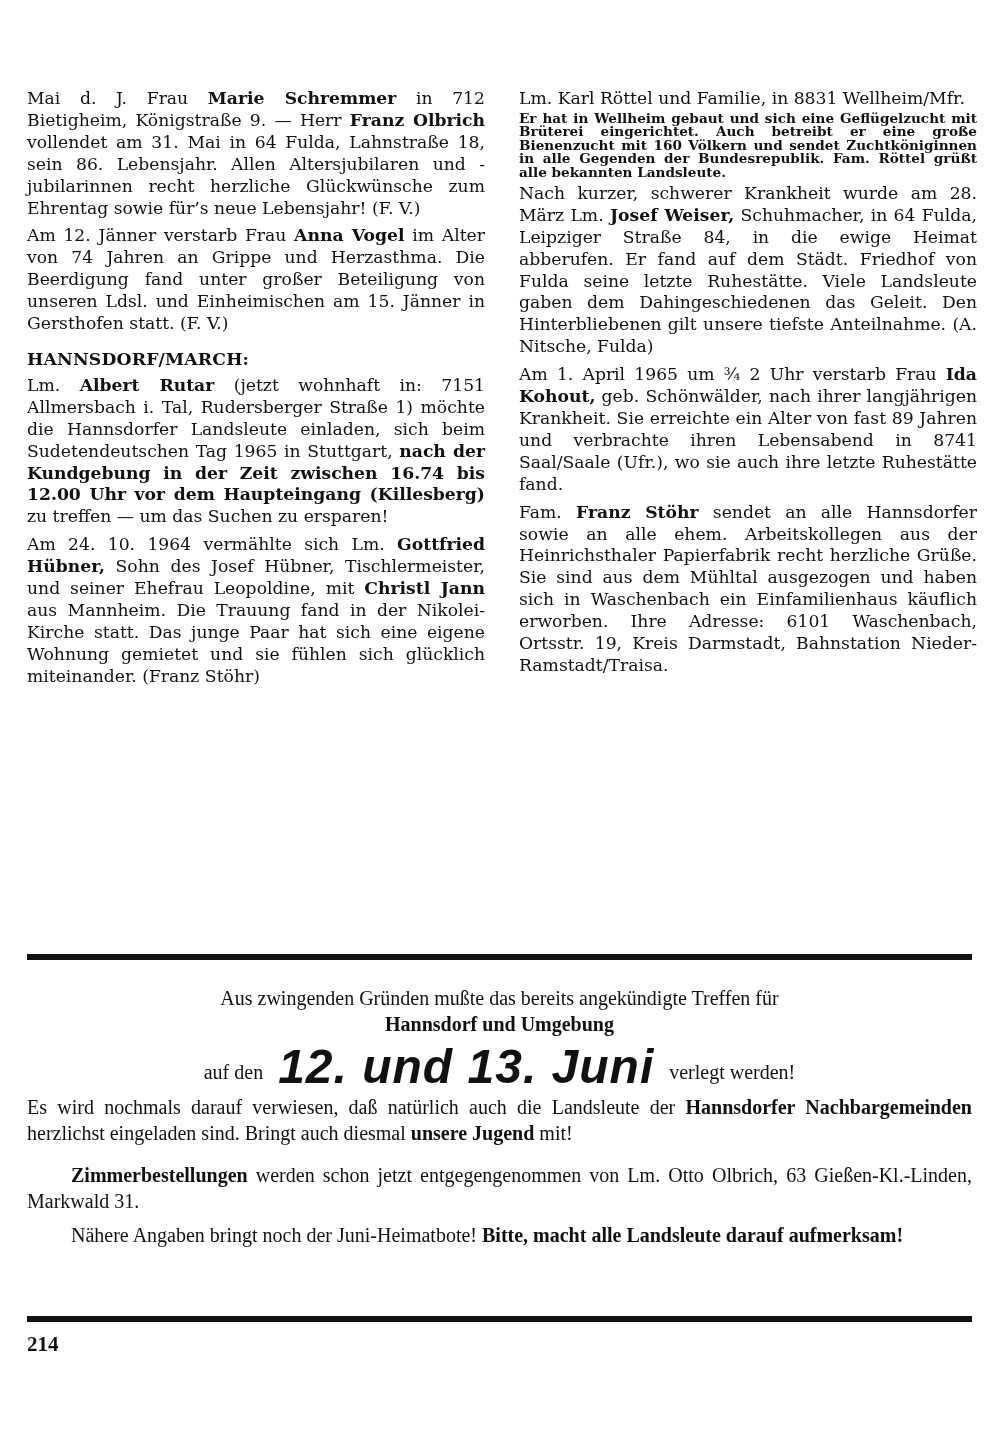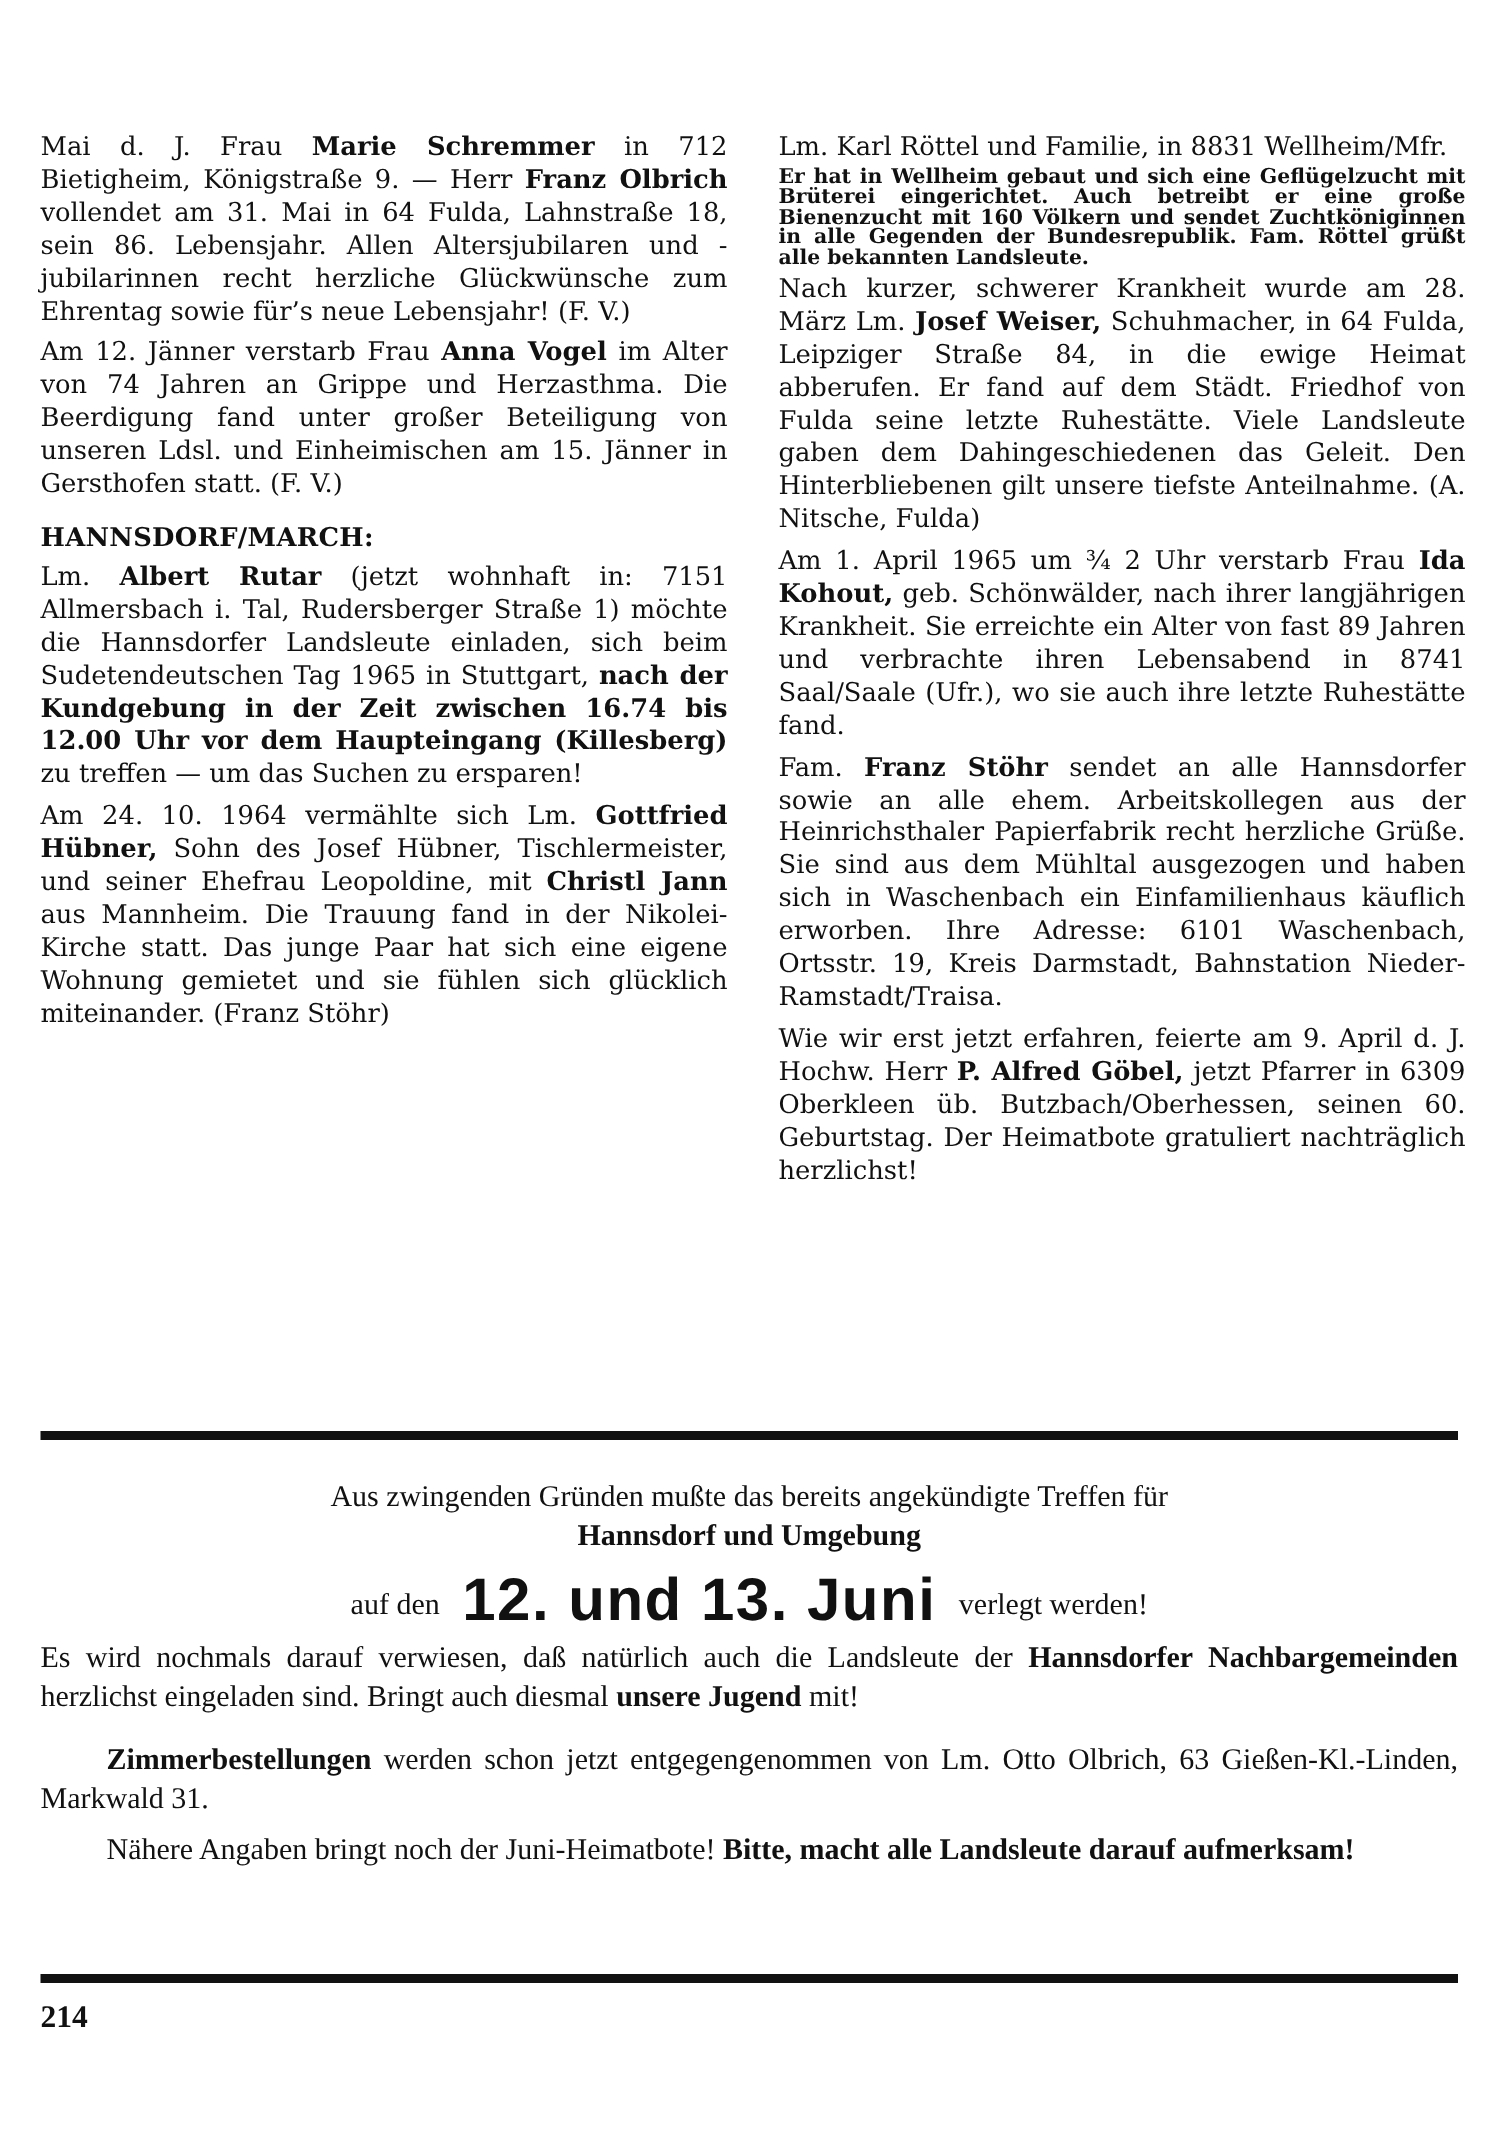--- a/index.html
+++ b/index.html
@@ -9,21 +9,21 @@
   .col p { margin: 0 0 6px 0; }
   .col .heading { font-weight: bold; margin: 14px 0 4px 0; letter-spacing: 0.2px; }
   .col .small { font-size: 13.6px; line-height: 13.4px; font-weight: bold; margin: 2px 0 4px 0; }
   .col .mid { margin-bottom: 4px; }
   b { font-weight: bold; }
   .rule { position: absolute; left: 27px; width: 945px; height: 6px; background: #111; }
   .notice { position: absolute; left: 27px; width: 945px; font-family: "Liberation Serif", serif; font-size: 20px; line-height: 26px; }
   .notice .line1 { text-align: center; margin-top: 0; }
   .notice .line2 { text-align: center; font-weight: bold; }
   .notice .dateline { text-align: center; margin-top: 8px; line-height: 44px; }
-  .notice .big { font-family: "Liberation Sans", sans-serif; font-weight: bold; font-size: 40px; letter-spacing: 1px; vertical-align: -4px; padding: 0 10px; }
+  .notice .big { font-family: "Liberation Sans", sans-serif; font-weight: bold; font-size: 48px; letter-spacing: 1px; vertical-align: -4px; padding: 0 10px; font-style: italic; }
   .notice p { margin: 0; text-align: justify; }
   .indent { text-indent: 44px; }
   .pagenum { position: absolute; left: 27px; top: 1332px; font-family: "Liberation Serif", serif; font-weight: bold; font-size: 21px; }
 </style>
 </head>
 <body>
 
 <div class="cols">
   <div class="col">
     <p><span>Mai d. J. Frau </span><b>Marie Schremmer</b><span> in 712 Bietigheim, Königstraße 9. — Herr </span><b>Franz Olbrich</b><span> vollendet am 31. Mai in 64 Fulda, Lahnstraße 18, sein 86. Lebensjahr. Allen Altersjubilaren und -jubilarinnen recht herzliche Glückwünsche zum Ehrentag sowie für’s neue Lebensjahr! (F. V.)</span></p>
@@ -32,21 +32,20 @@
     <p><span>Lm. </span><b>Albert Rutar</b><span> (jetzt wohnhaft in: 7151 Allmersbach i. Tal, Rudersberger Straße 1) möchte die Hannsdorfer Landsleute einladen, sich beim Sudetendeutschen Tag 1965 in Stuttgart, </span><b>nach der Kundgebung in der Zeit zwischen 16.74 bis 12.00 Uhr vor dem Haupteingang (Killesberg)</b><span> zu treffen — um das Suchen zu ersparen!</span></p>
     <p><span>Am 24. 10. 1964 vermählte sich Lm. </span><b>Gottfried Hübner,</b><span> Sohn des Josef Hübner, Tischlermeister, und seiner Ehefrau Leopoldine, mit </span><b>Christl Jann</b><span> aus Mannheim. Die Trauung fand in der Nikolei-Kirche statt. Das junge Paar hat sich eine eigene Wohnung gemietet und sie fühlen sich glücklich miteinander. (Franz Stöhr)</span></p>
   </div>
 
   <div class="col">
     <p class="mid" style="margin-bottom:2px;">Lm. Karl Röttel und Familie, in 8831 Wellheim/Mfr.</p>
     <p class="small">Er hat in Wellheim gebaut und sich eine Geflügelzucht mit Brüterei eingerichtet. Auch betreibt er eine große Bienenzucht mit 160 Völkern und sendet Zuchtköniginnen in alle Gegenden der Bundesrepublik. Fam. Röttel grüßt alle bekannten Landsleute.</p>
     <p><span>Nach kurzer, schwerer Krankheit wurde am 28. März Lm. </span><b>Josef Weiser,</b><span> Schuhmacher, in 64 Fulda, Leipziger Straße 84, in die ewige Heimat abberufen. Er fand auf dem Städt. Friedhof von Fulda seine letzte Ruhestätte. Viele Landsleute gaben dem Dahingeschiedenen das Geleit. Den Hinterbliebenen gilt unsere tiefste Anteilnahme. (A. Nitsche, Fulda)</span></p>
     <p><span>Am 1. April 1965 um ¾ 2 Uhr verstarb Frau </span><b>Ida Kohout,</b><span> geb. Schönwälder, nach ihrer langjährigen Krankheit. Sie erreichte ein Alter von fast 89 Jahren und verbrachte ihren Lebensabend in 8741 Saal/Saale (Ufr.), wo sie auch ihre letzte Ruhestätte fand.</span></p>
     <p><span>Fam. </span><b>Franz Stöhr</b><span> sendet an alle Hannsdorfer sowie an alle ehem. Arbeitskollegen aus der Heinrichsthaler Papierfabrik recht herzliche Grüße. Sie sind aus dem Mühltal ausgezogen und haben sich in Waschenbach ein Einfamilienhaus käuflich erworben. Ihre Adresse: 6101 Waschenbach, Ortsstr. 19, Kreis Darmstadt, Bahnstation Nieder-Ramstadt/Traisa.</span></p>
-    <p><span>Wie wir erst jetzt erfahren, feierte am 9. April d. J. Hochw. Herr </span><b>P. Alfred Göbel,</b><span> jetzt Pfarrer in 6309 Oberkleen üb. Butzbach/Oberhessen, seinen 60. Geburtstag. Der Heimatbote gratuliert nachträglich herzlichst!</span></p>
   </div>
 </div>
 
 <div class="rule" style="top:954px;"></div>
 
 <div class="notice" style="top:985px;">
   <div class="line1">Aus zwingenden Gründen mußte das bereits angekündigte Treffen für</div>
   <div class="line2">Hannsdorf und Umgebung</div>
   <div class="dateline">
     <span>auf den</span>

